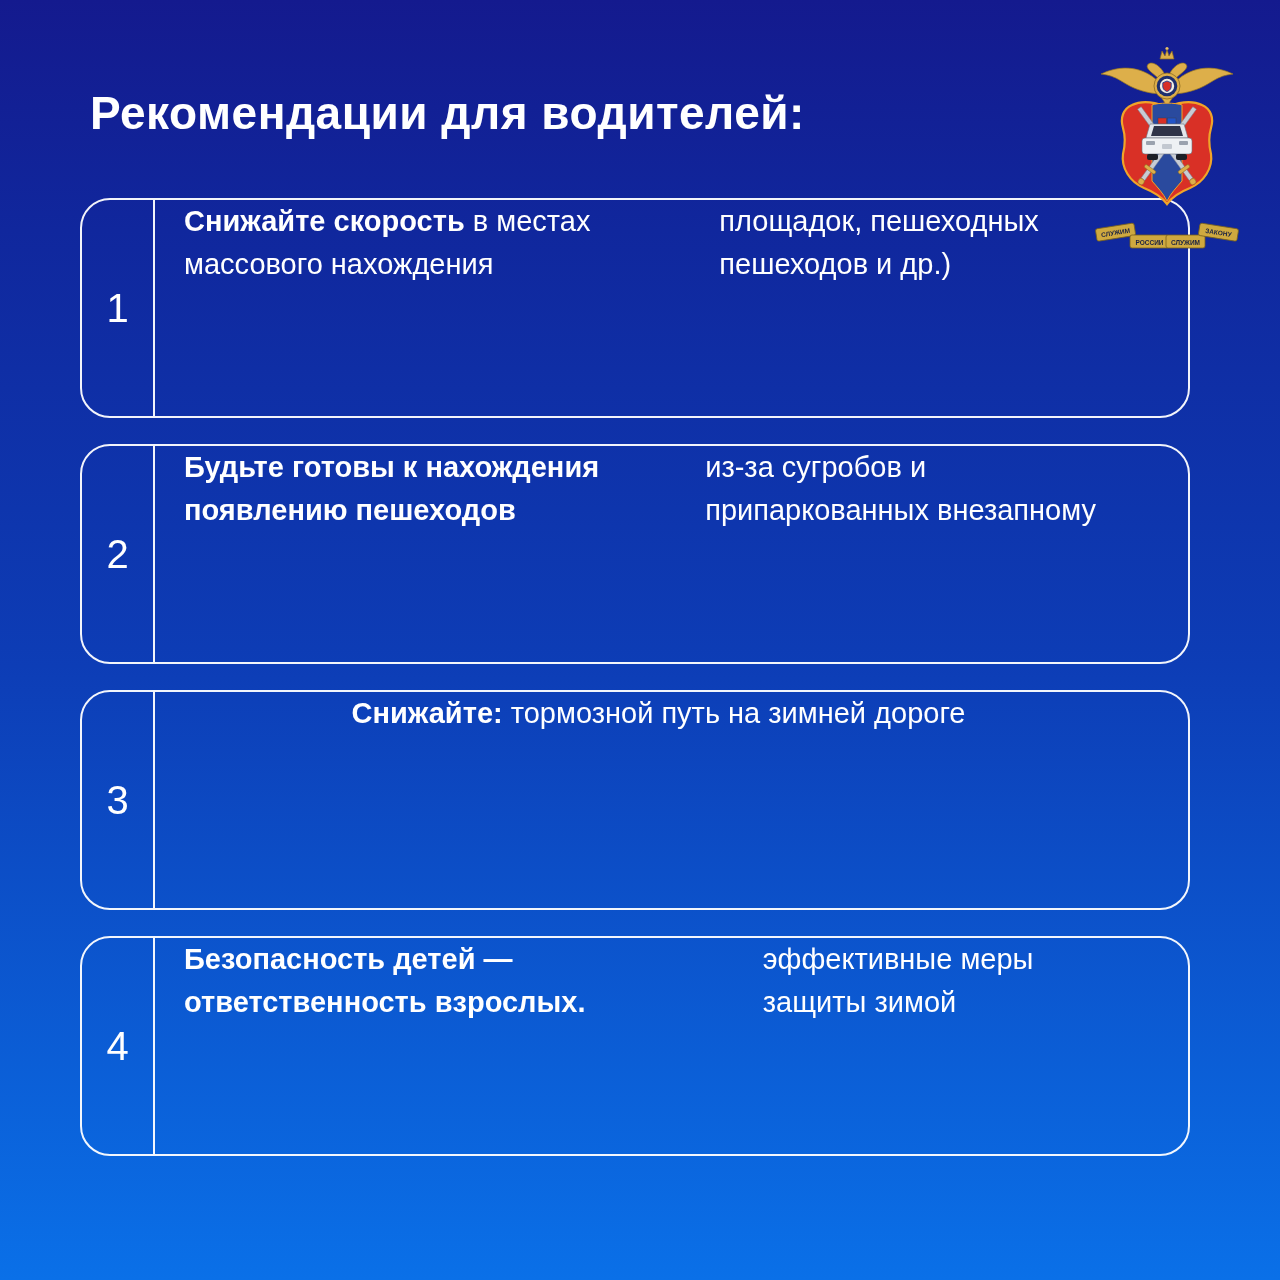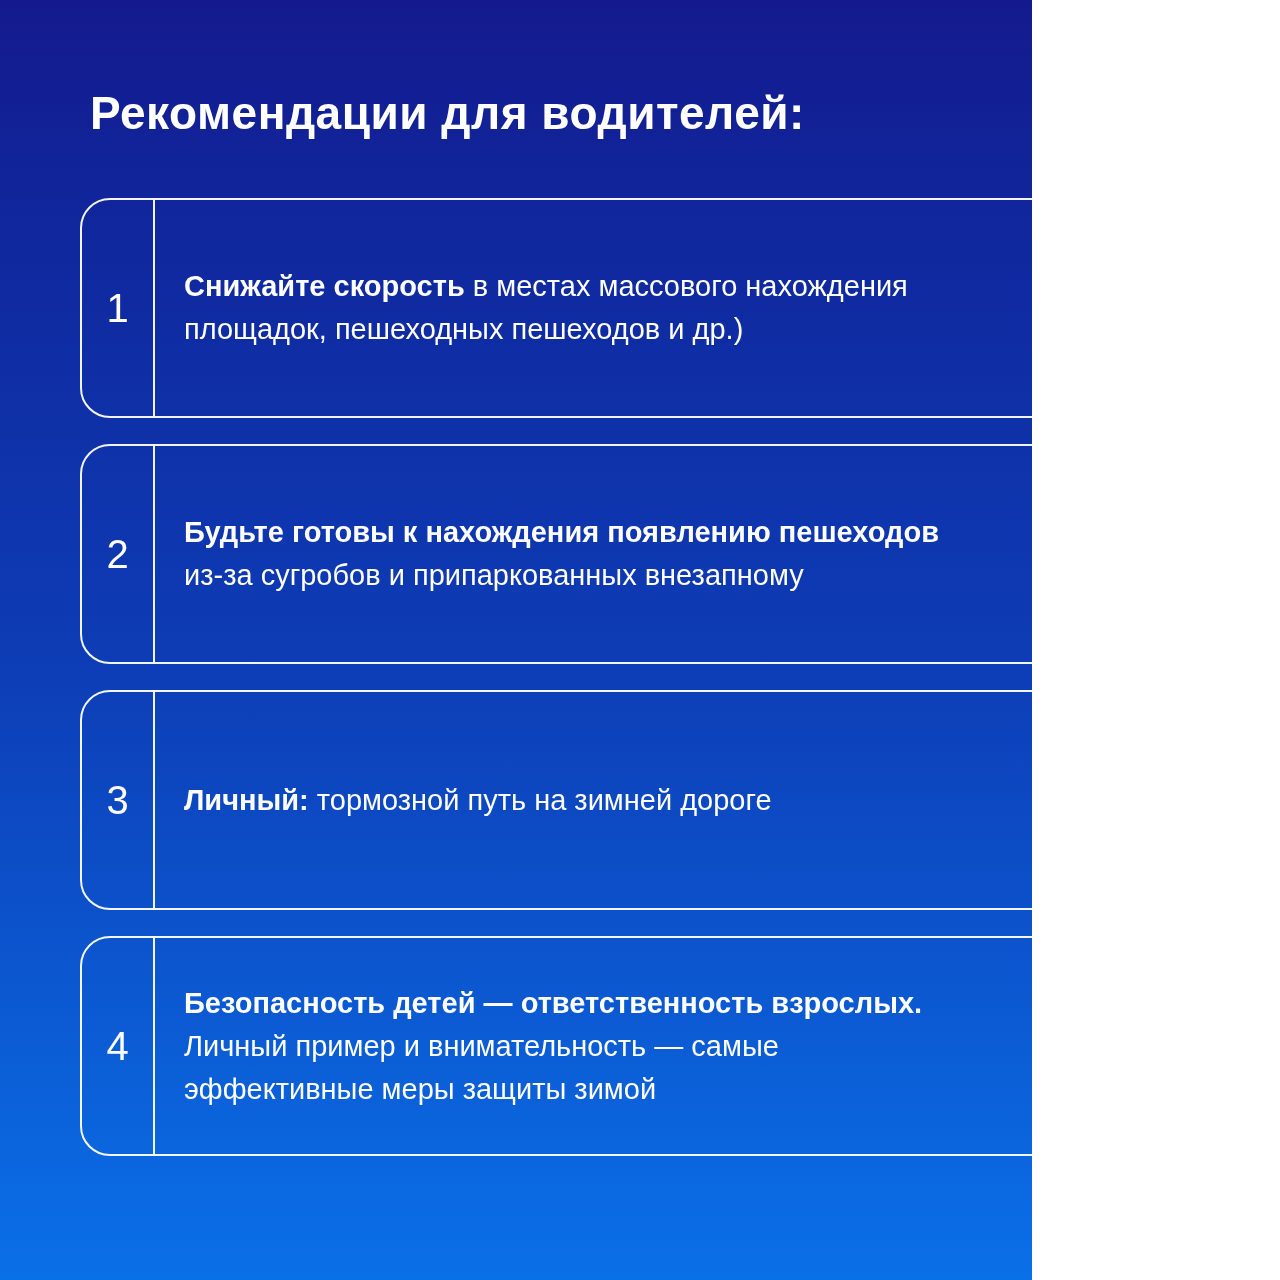--- a/index.html
+++ b/index.html
@@ -3,21 +3,21 @@
 <meta charset="utf-8">
 <style>
   html, body { margin: 0; padding: 0; }
   body {
     width: 1280px; height: 1280px;
     font-family: "Liberation Sans", "DejaVu Sans", sans-serif;
     -webkit-font-smoothing: antialiased;
   }
   .poster {
     position: relative;
-    width: 1032px; height: 1280px;
+    width: 1280px; height: 1280px;
     overflow: hidden;
     background: linear-gradient(180deg, #141a8e 0%, #10279d 18%, #0d3db6 52%, #0a70e8 100%);
   }
   .title {
     position: absolute;
     left: 90px; top: 86px;
     font-size: 46px;
     font-weight: 700;
     letter-spacing: 0.5px;
     color: #ffffff;
@@ -45,21 +45,21 @@
     display: flex;
     align-items: center;
     justify-content: center;
     color: #ffffff;
     font-size: 40px;
     font-weight: 400;
   }
   .card-body {
     flex: 1;
     display: flex;
-    flex-direction: column;
+    flex-direction: row;
     justify-content: center;
     padding: 0 55px 0 29px;
     color: #ffffff;
     font-size: 29px;
     line-height: 43px;
     font-weight: 400;
   }
   .card-line { white-space: normal; }
   .card-line .lead { font-weight: 700; }
   .card-line:empty { display: none; }
@@ -186,28 +186,27 @@
       <div class="card-body">
         <div class="card-line"><span class="lead">Будьте готовы к нахождения появлению пешеходов</span><span></span></div>
         <div class="card-line">из-за сугробов и припаркованных внезапному</div>
 
       </div>
     </div>
 
     <div class="card">
       <div class="card-number">3</div>
       <div class="card-body">
-        <div class="card-line"><span class="lead">Личный:</span><span> тормозной путь на зимней дороге</span></div>
+        <div class="card-line"><span class="lead">Снижайте:</span><span> тормозной путь на зимней дороге</span></div>
 
       </div>
     </div>
 
     <div class="card">
       <div class="card-number">4</div>
       <div class="card-body">
         <div class="card-line"><span class="lead">Безопасность детей — ответственность взрослых.</span><span></span></div>
-        <div class="card-line">Личный пример и внимательность — самые</div>
         <div class="card-line">эффективные меры защиты зимой</div>
       </div>
     </div>
 
   </div>
 </div>
 
 </body></html>

